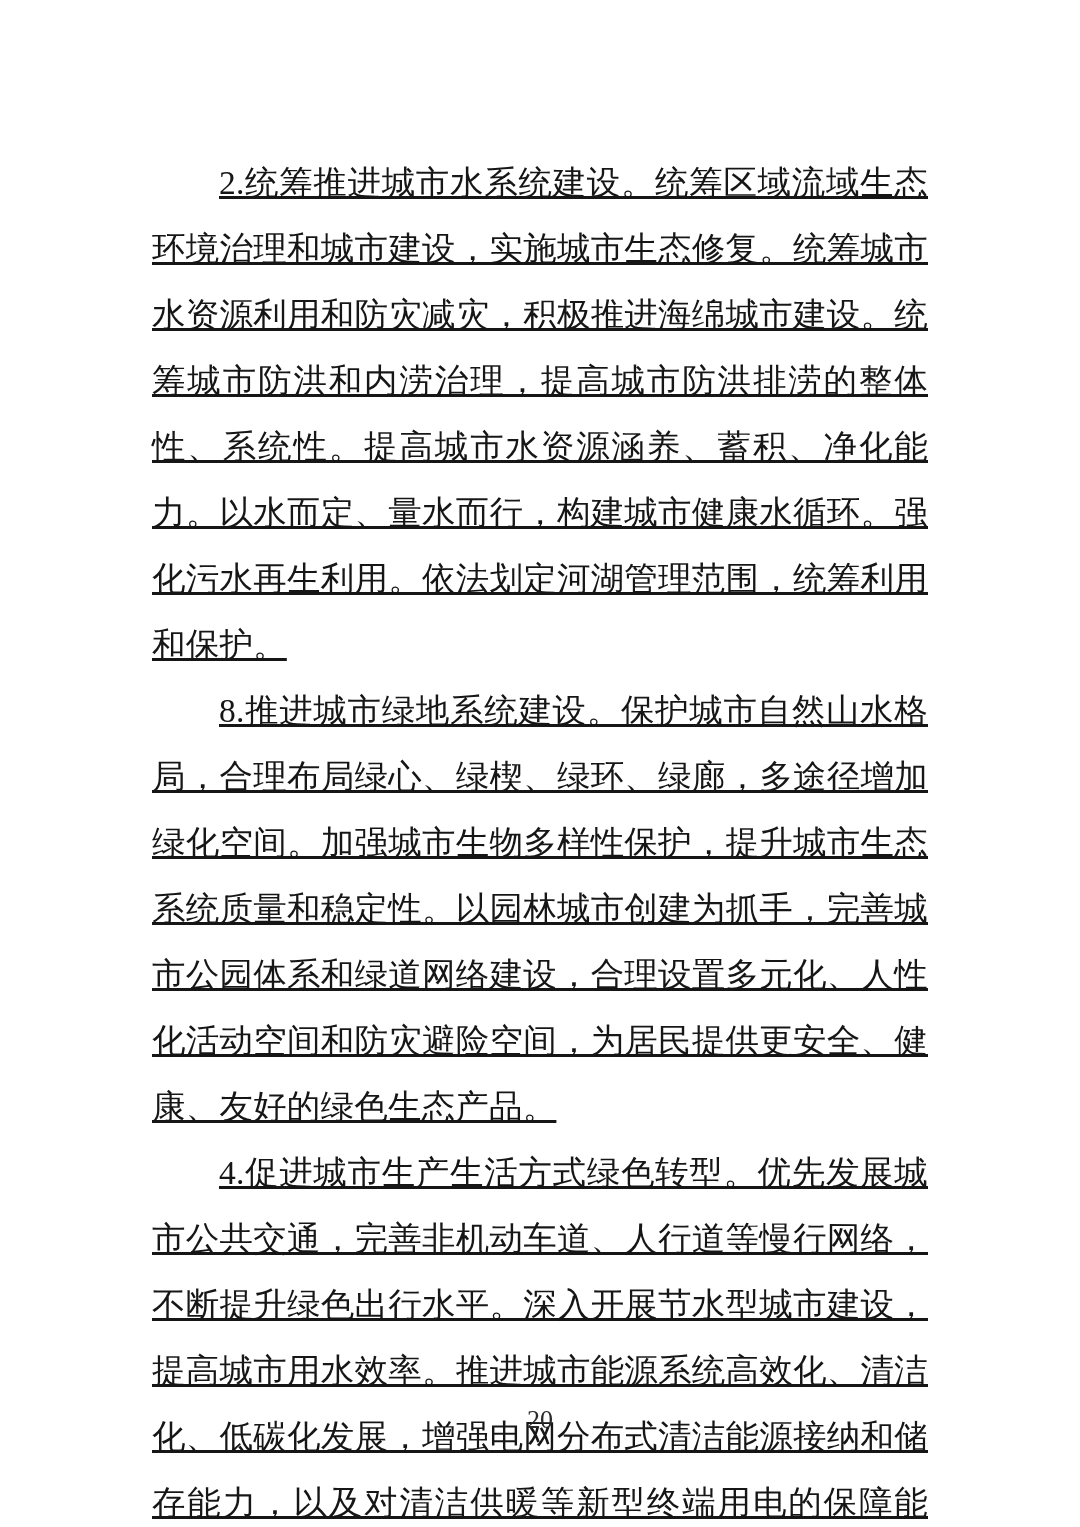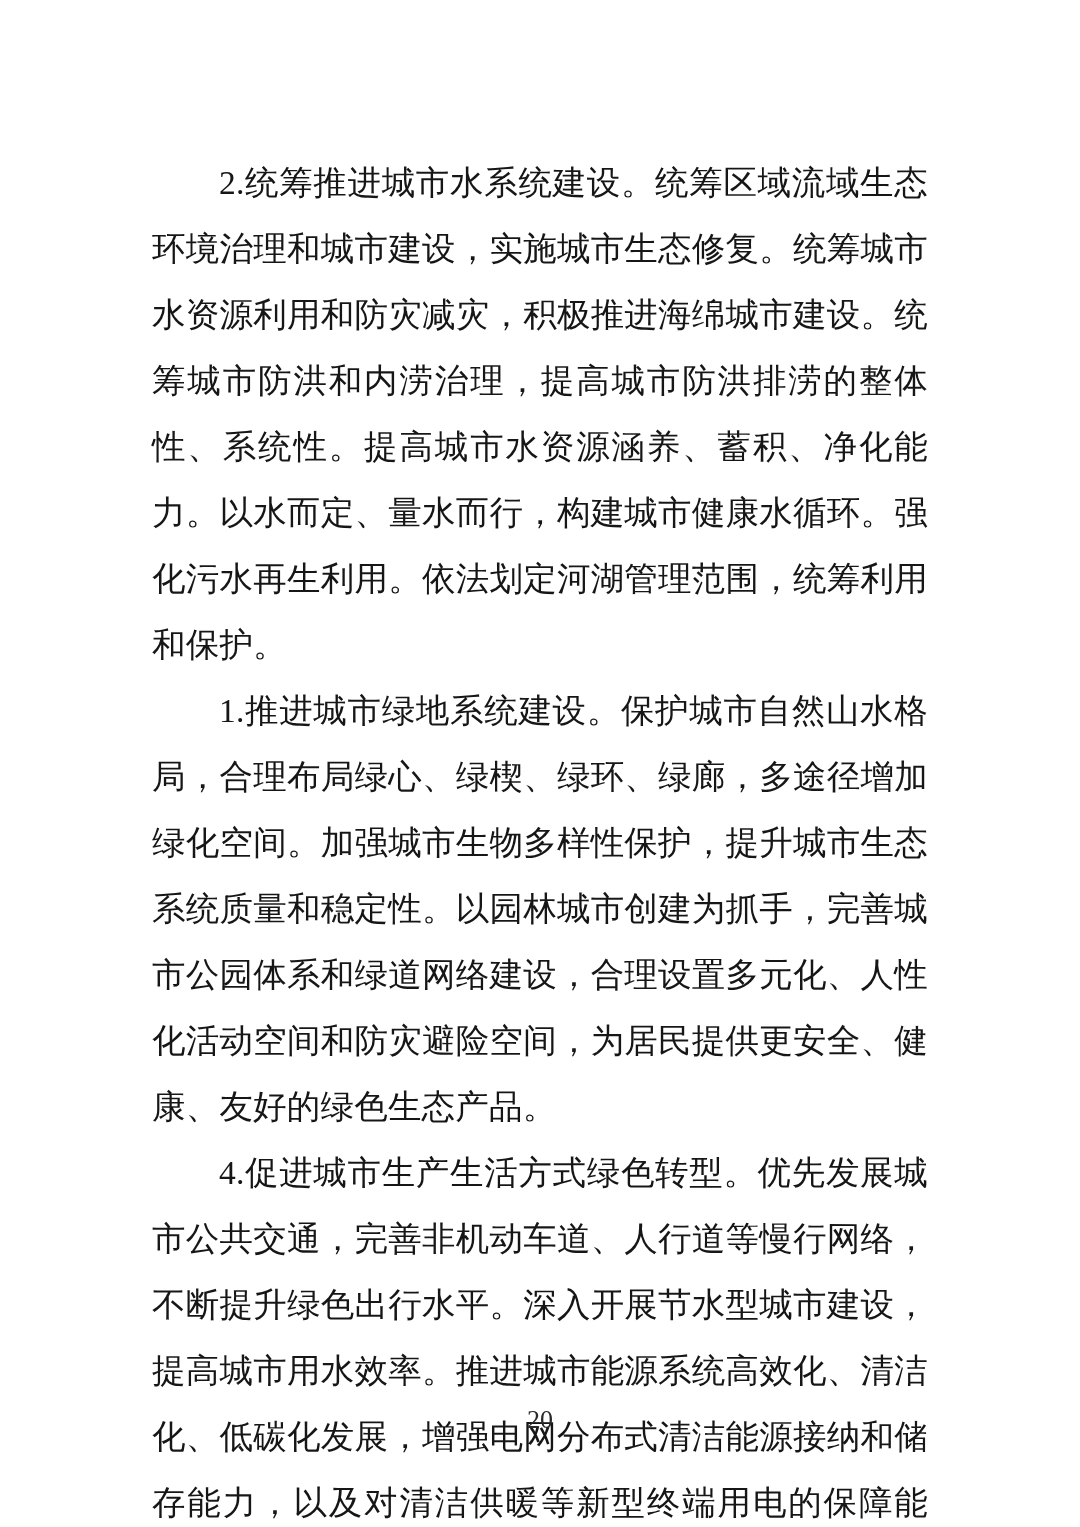--- a/index.html
+++ b/index.html
@@ -15,20 +15,21 @@
     color: #161616;
     overflow: hidden;
   }
   .page {
     position: absolute;
     left: 0; top: 0;
     width: 1080px;
     height: 1527px;
     box-sizing: border-box;
     padding: 150px 152px 70px 152px;
+    text-decoration: underline;
   }
   .body-text {
     font-size: 33.5px;
     line-height: 66px;
     text-align: justify;
     text-justify: inter-ideograph;
     letter-spacing: 0.2px;
   }
   .para {
     margin: 0;
@@ -46,18 +47,18 @@
     font-family: "Liberation Serif", "DejaVu Serif", serif;
     color: #2a2a2a;
   }
 </style>
 </head>
 <body>
 
 <div class="page">
   <div class="body-text">
     <p class="para">2.统筹推进城市水系统建设。统筹区域流域生态环境治理和城市建设，实施城市生态修复。统筹城市水资源利用和防灾减灾，积极推进海绵城市建设。统筹城市防洪和内涝治理，提高城市防洪排涝的整体性、系统性。提高城市水资源涵养、蓄积、净化能力。以水而定、量水而行，构建城市健康水循环。强化污水再生利用。依法划定河湖管理范围，统筹利用和保护。</p>
-    <p class="para">1.推进城市绿地系统建设。保护城市自然山水格局，合理布局绿心、绿楔、绿环、绿廊，多途径增加绿化空间。加强城市生物多样性保护，提升城市生态系统质量和稳定性。以园林城市创建为抓手，完善城市公园体系和绿道网络建设，合理设置多元化、人性化活动空间和防灾避险空间，为居民提供更安全、健康、友好的绿色生态产品。</p>
+    <p class="para">8.推进城市绿地系统建设。保护城市自然山水格局，合理布局绿心、绿楔、绿环、绿廊，多途径增加绿化空间。加强城市生物多样性保护，提升城市生态系统质量和稳定性。以园林城市创建为抓手，完善城市公园体系和绿道网络建设，合理设置多元化、人性化活动空间和防灾避险空间，为居民提供更安全、健康、友好的绿色生态产品。</p>
     <p class="para">4.促进城市生产生活方式绿色转型。优先发展城市公共交通，完善非机动车道、人行道等慢行网络，不断提升绿色出行水平。深入开展节水型城市建设，提高城市用水效率。推进城市能源系统高效化、清洁化、低碳化发展，增强电网分布式清洁能源接纳和储存能力，以及对清洁供暖等新型终端用电的保障能力。积极发展绿色照明，加快城市照明节能改造，防治城市光污染。推行垃圾分类和减量化、资源化。</p>
 
   </div>
   <div class="page-number">20</div>
 </div>
 
 </body></html>

